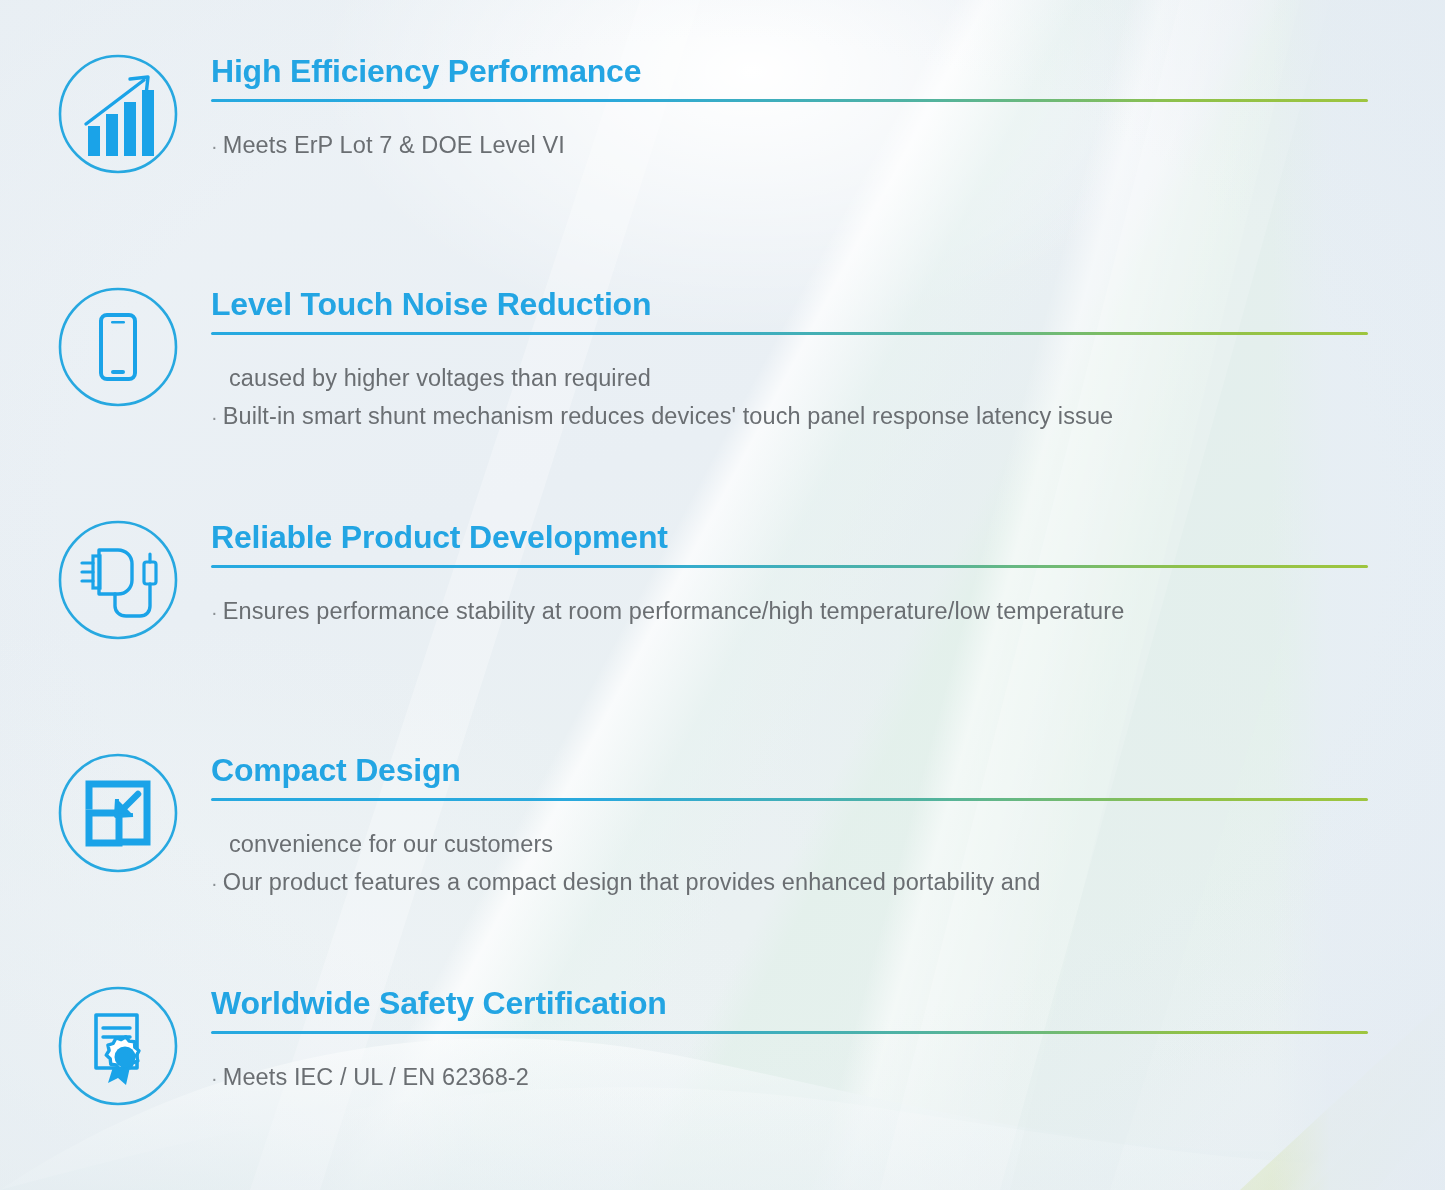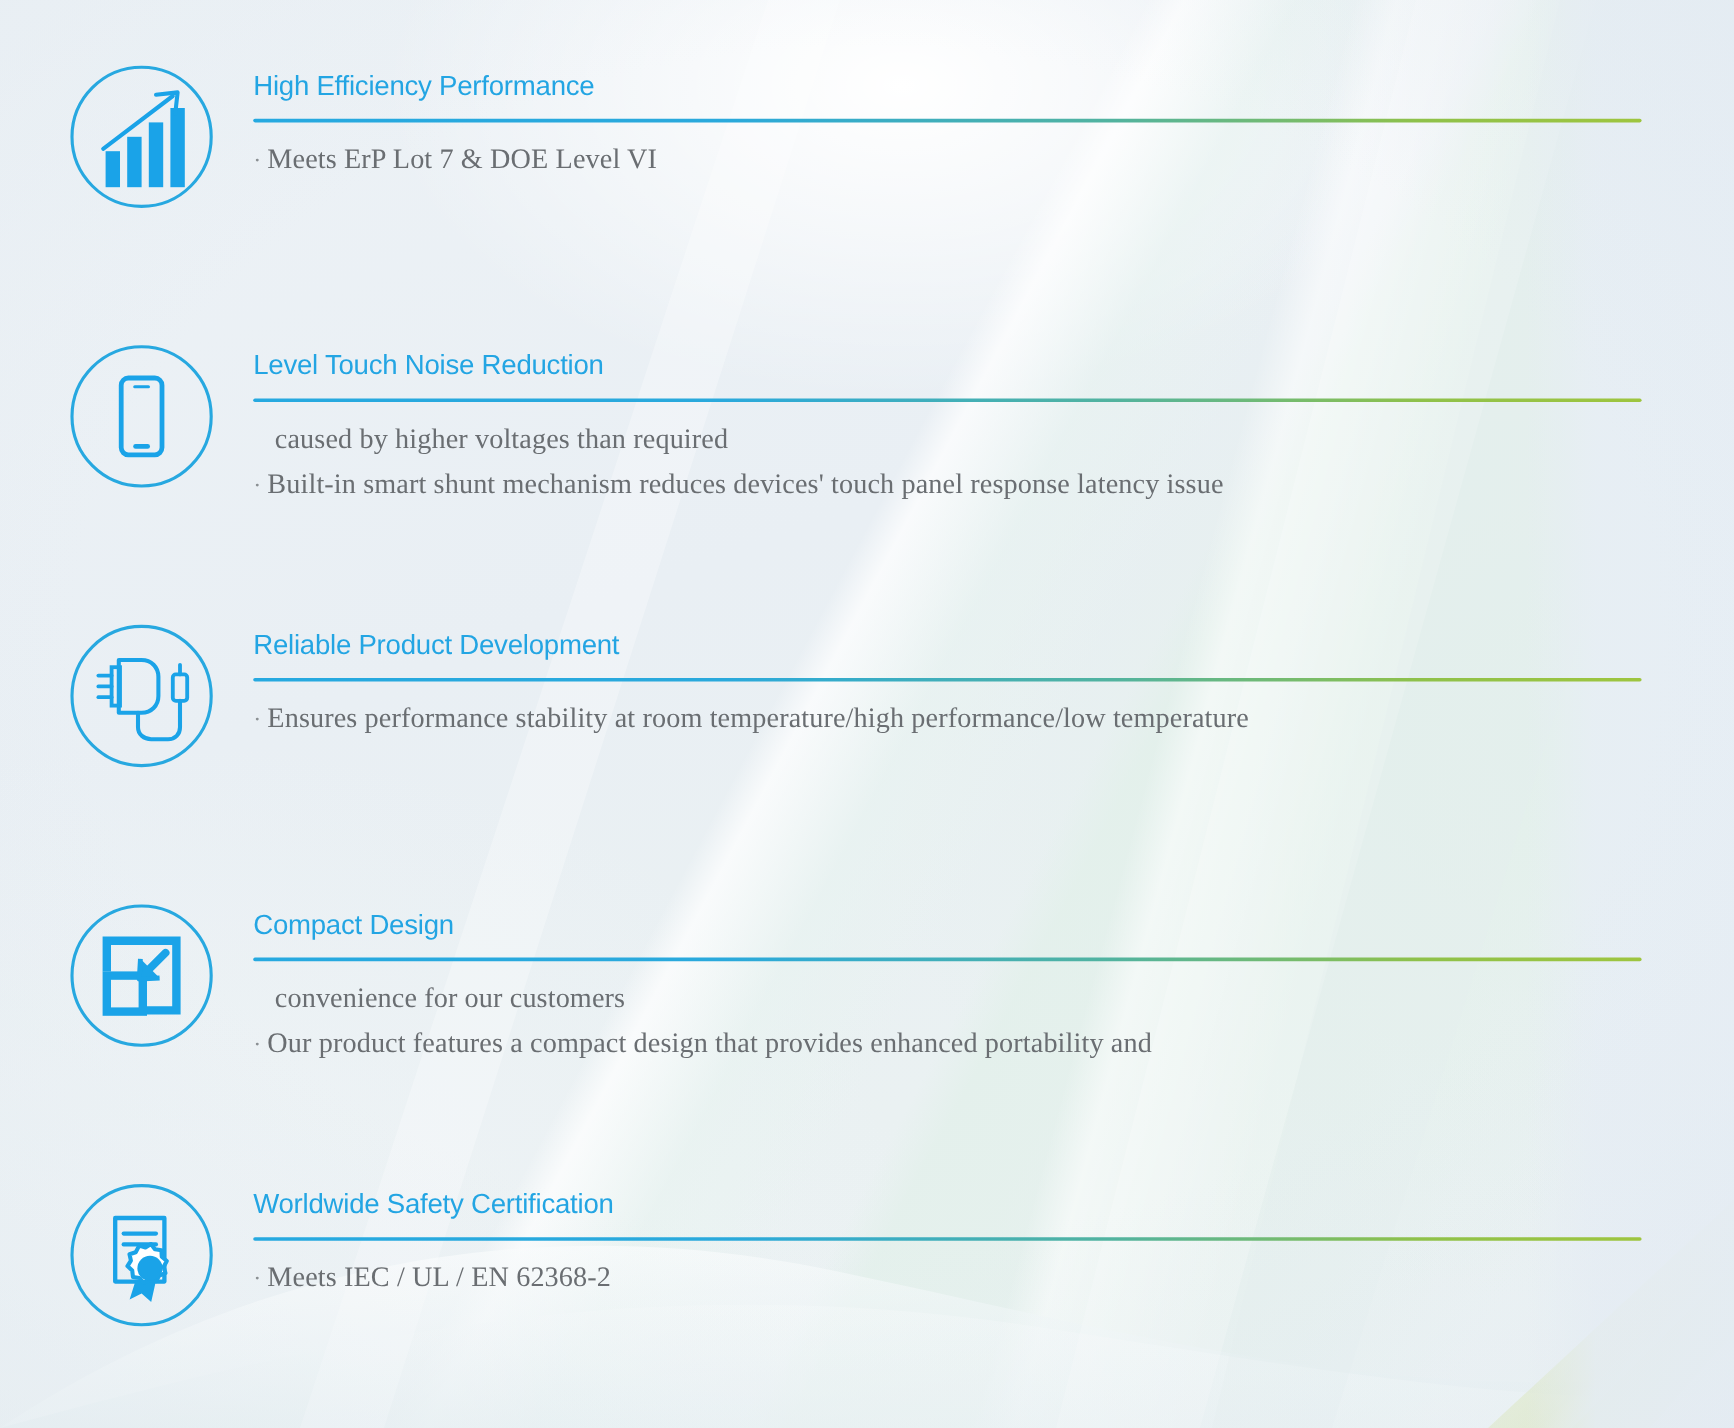--- a/index.html
+++ b/index.html
@@ -95,42 +95,41 @@
   }
   .icon-wrap svg { display: block; }
 
   .feature-body {
     position: absolute;
     left: 211px;
     top: 0;
     right: 0;
   }
   .feature-title {
-    font-size: 23px;
-    font-weight: normal;
+    font-size: 32px;
+    font-weight: bold;
     color: #23a5e3;
     letter-spacing: -0.2px;
     line-height: 38px;
     white-space: nowrap;
   }
   .feature-rule {
     width: 1157px;
     height: 3px;
     margin-top: 9px;
     border-radius: 2px;
     background: linear-gradient(90deg,
         #26a9e0 0%,
         #2aa9dc 34%,
         #52b39f 62%,
         #8fc14a 84%,
         #9ec53f 100%);
   }
   .feature-lines {
-    margin-top: 12px;
-    font-family: Liberation Serif, serif;
+    margin-top: 24px;
   }
   .feature-line {
     font-size: 23.5px;
     color: #6a6e72;
     line-height: 38px;
     letter-spacing: 0.1px;
     white-space: nowrap;
   }
   .feature-line .bullet {
     color: #8b9094;
@@ -239,21 +238,21 @@
           <path d="M59,76 L59,88 C59,94 64,98 70,98 L84,98 C90,98 94,94 94,88 L94,66" fill="none" stroke="#1aa3e8" stroke-width="3.4" stroke-linecap="round"></path>
 
           <rect x="88" y="44" width="12" height="22" rx="2.5" fill="none" stroke="#1aa3e8" stroke-width="3.2"></rect>
           <line x1="94" y1="36" x2="94" y2="44" stroke="#1aa3e8" stroke-width="3.2" stroke-linecap="round"></line>
         </svg>
       </div>
       <div class="feature-body">
         <div class="feature-title">Reliable Product Development</div>
         <div class="feature-rule"></div>
         <div class="feature-lines">
-          <div class="feature-line"><span class="bullet">·</span><span>Ensures performance stability at room temperature/high performance/low temperature</span></div>
+          <div class="feature-line"><span class="bullet">·</span><span>Ensures performance stability at room performance/high temperature/low temperature</span></div>
         </div>
       </div>
     </div>
 
     <div class="feature-row" style="top:751px;">
       <div class="icon-wrap">
         <svg width="124" height="124" viewBox="0 0 124 124">
           <circle cx="62" cy="62" r="58" fill="none" stroke="#27a8e0" stroke-width="2.6"></circle>
 
           <path d="M33,55 L33,33 L91,33 L91,91 L69,91" fill="none" stroke="#1aa3e8" stroke-width="7" stroke-linecap="square"></path>

